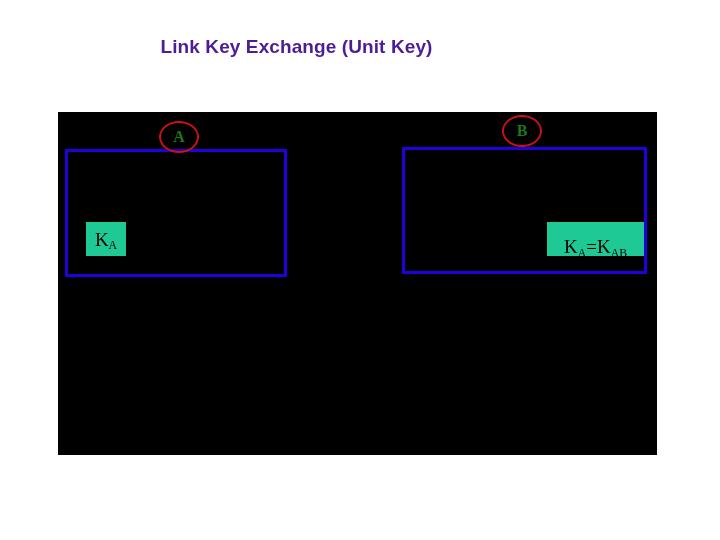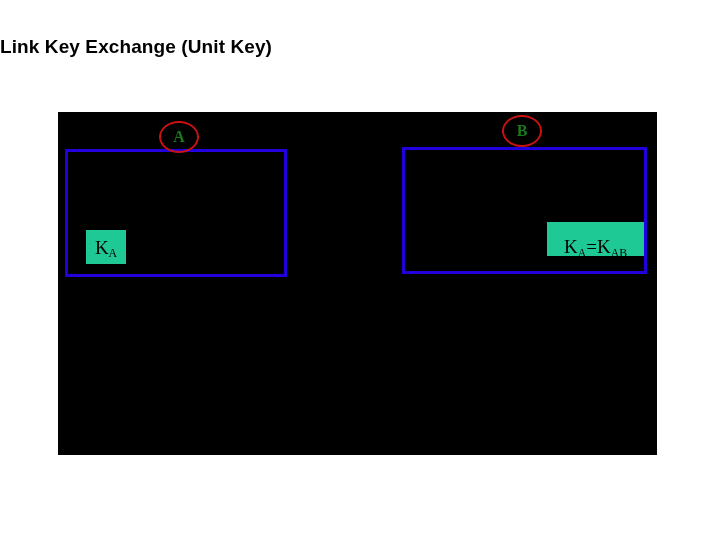--- a/index.html
+++ b/index.html
@@ -15,25 +15,25 @@
     overflow: hidden;
     font-family: "Liberation Sans", sans-serif;
   }
 
   
   #slide-title {
     position: absolute;
     left: 0;
     top: 36px;
     width: 593px;
-    text-align: left;
+    text-align: center;
     font-family: "Liberation Sans", sans-serif;
     font-size: 19px;
     font-weight: bold;
-    color: #000000;
+    color: #4c1d95;
     letter-spacing: 0.1px;
     white-space: nowrap;
   }
 
   
   #canvas {
     position: absolute;
     left: 58px;
     top: 112px;
     width: 599px;
@@ -108,21 +108,21 @@
     white-space: nowrap;
   }
   .key-chip-text sub {
     font-size: 0.62em;
     vertical-align: baseline;
     position: relative;
     top: 0.32em;
   }
   #key-chip-a {
     left: 28px;
-    top: 118px;
+    top: 110px;
     width: 40px;
     height: 34px;
   }
   #key-chip-b {
     left: 489px;
     top: 110px;
     width: 97px;
     height: 34px;
     align-items: flex-end;
   }

